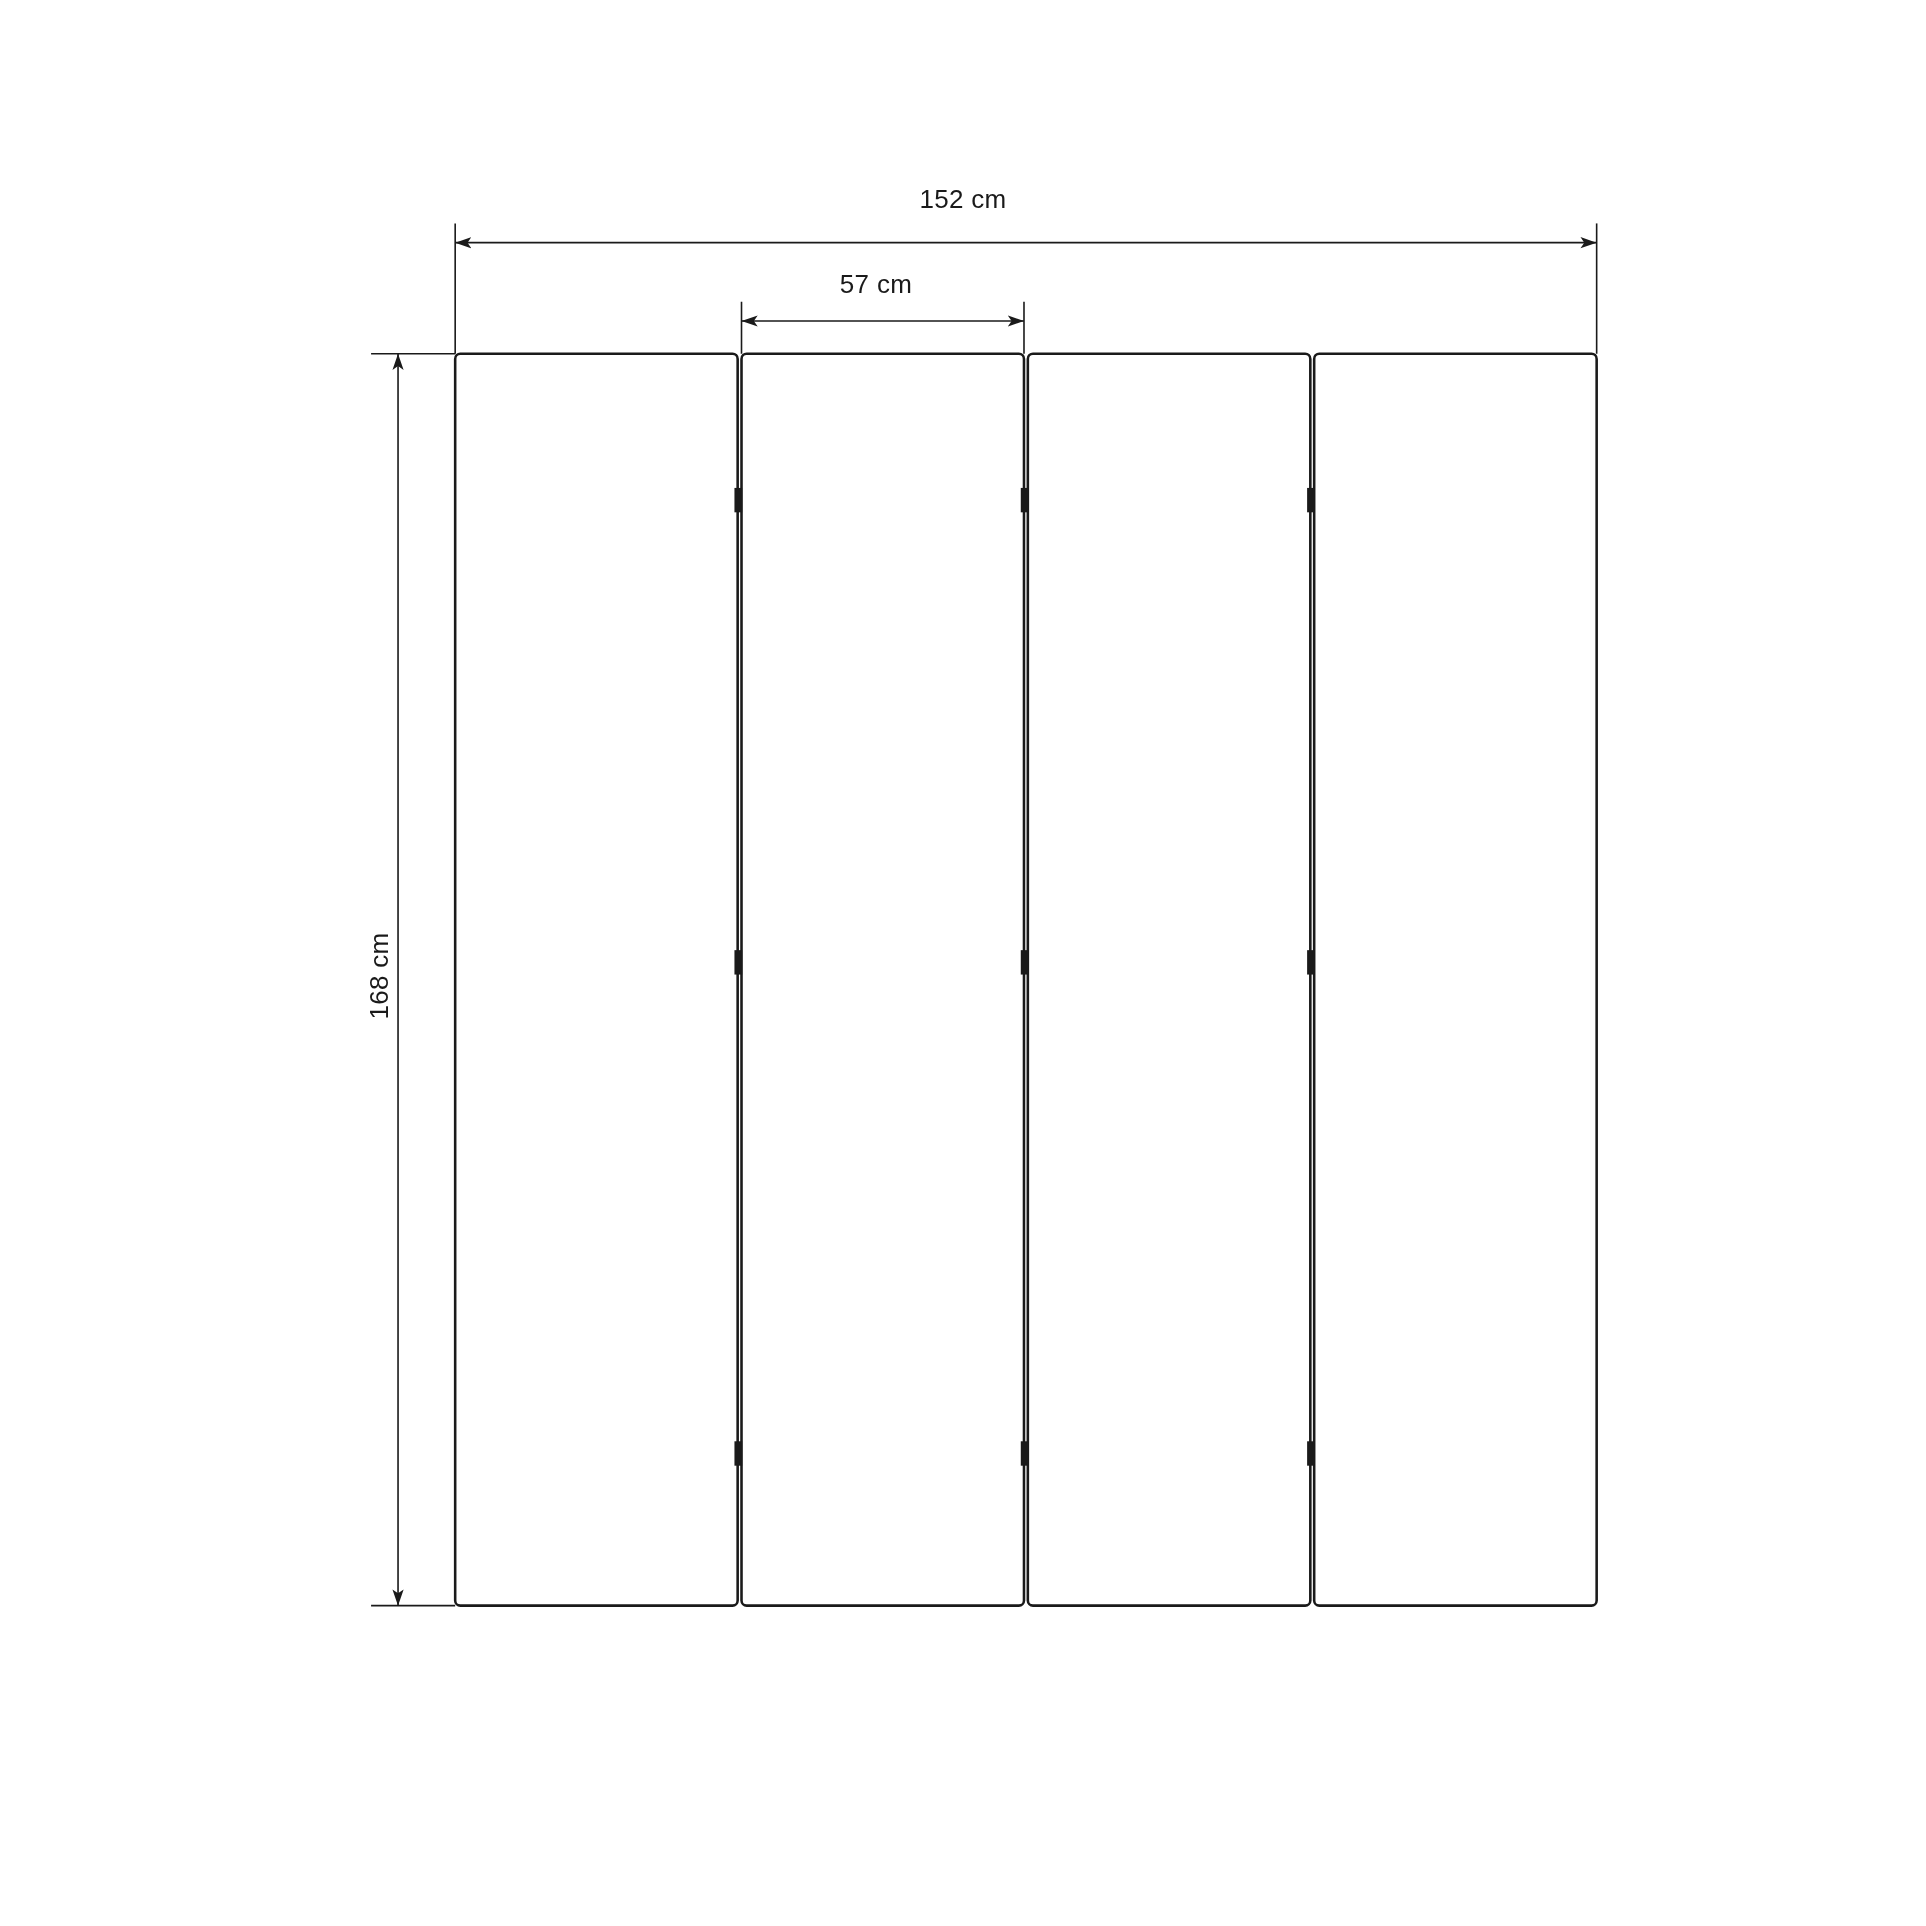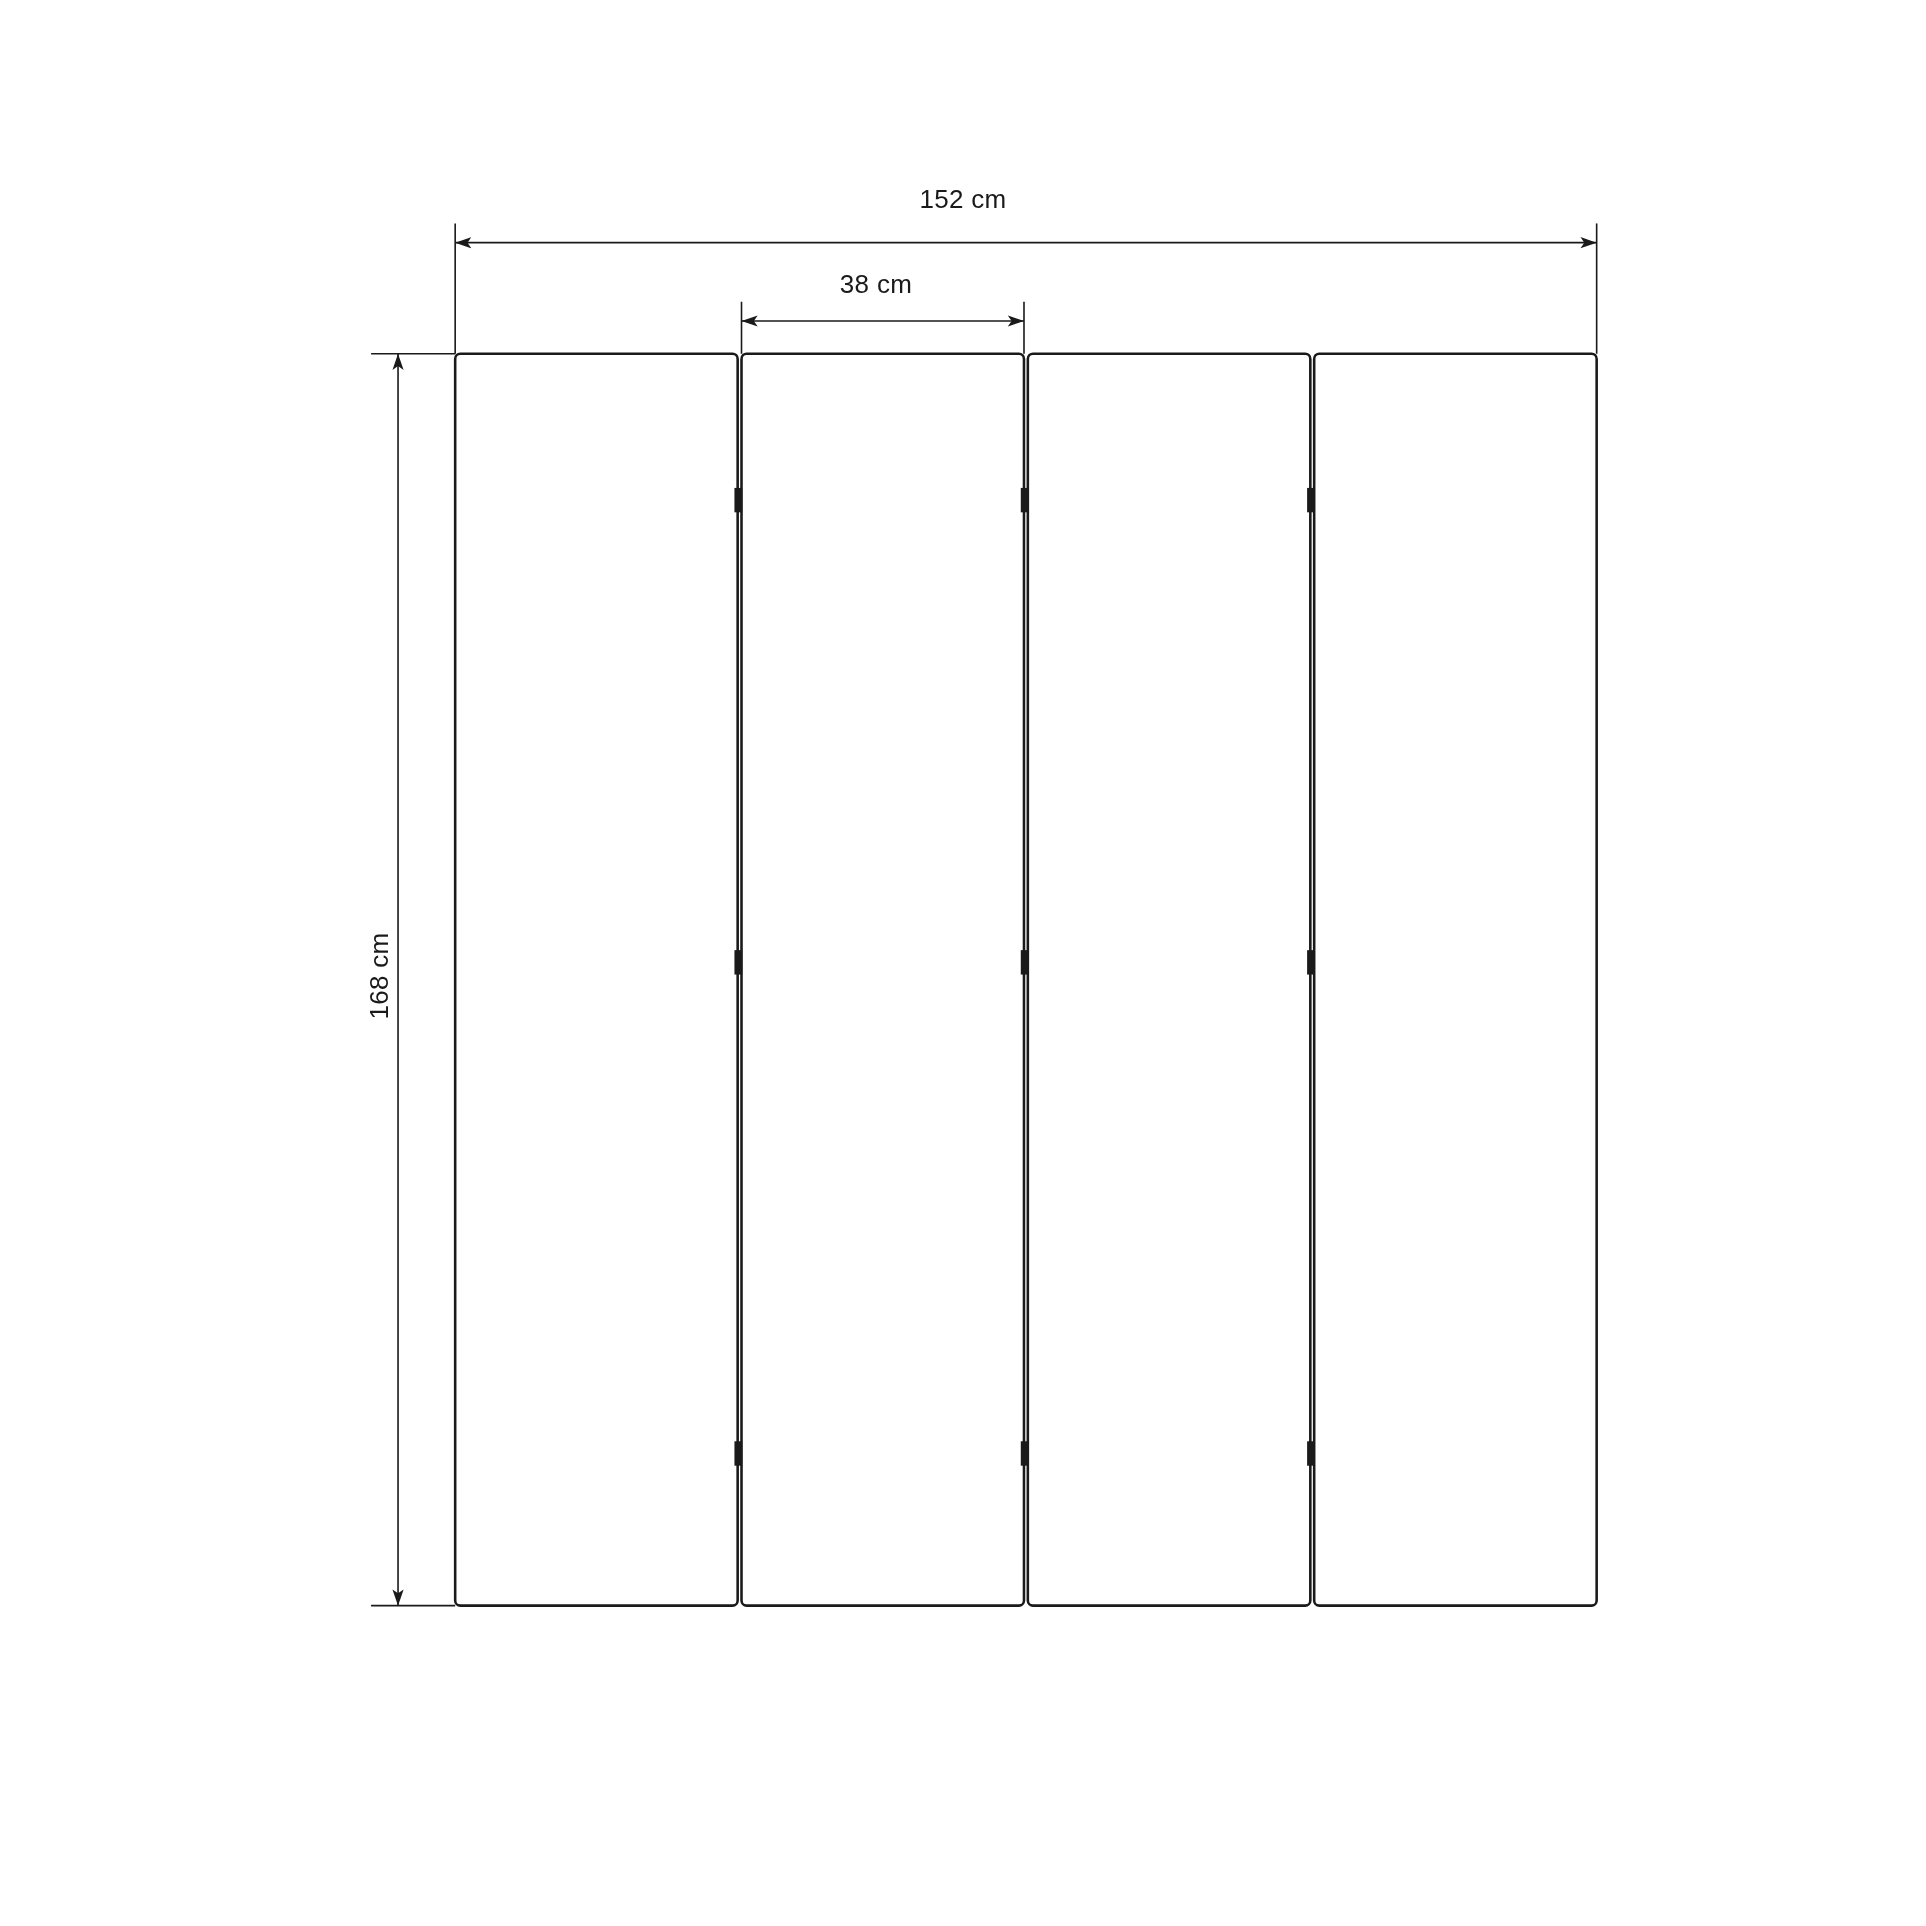--- a/index.html
+++ b/index.html
@@ -105,18 +105,18 @@
 
     <g>
       <line x1="709" y1="551" x2="578" y2="551" stroke="#1a1a1a" stroke-width="2.5"></line>
       <line x1="709" y1="2501" x2="578" y2="2501" stroke="#1a1a1a" stroke-width="2.5"></line>
       <line x1="620" y1="551" x2="620" y2="2501" stroke="#1a1a1a" stroke-width="2.5" marker-start="url(#arrow-start)" marker-end="url(#arrow-end)"></line>
     </g>
   </svg>
 
   <div class="dim-label" id="label-width-total">152 cm</div>
 
-  <div class="dim-label" id="label-width-panel">38 cm</div>
+  <div class="dim-label" id="label-width-panel">57 cm</div>
 
   <div class="dim-label" id="label-height">168 cm</div>
 
 </div>
 
 
 </body></html>

